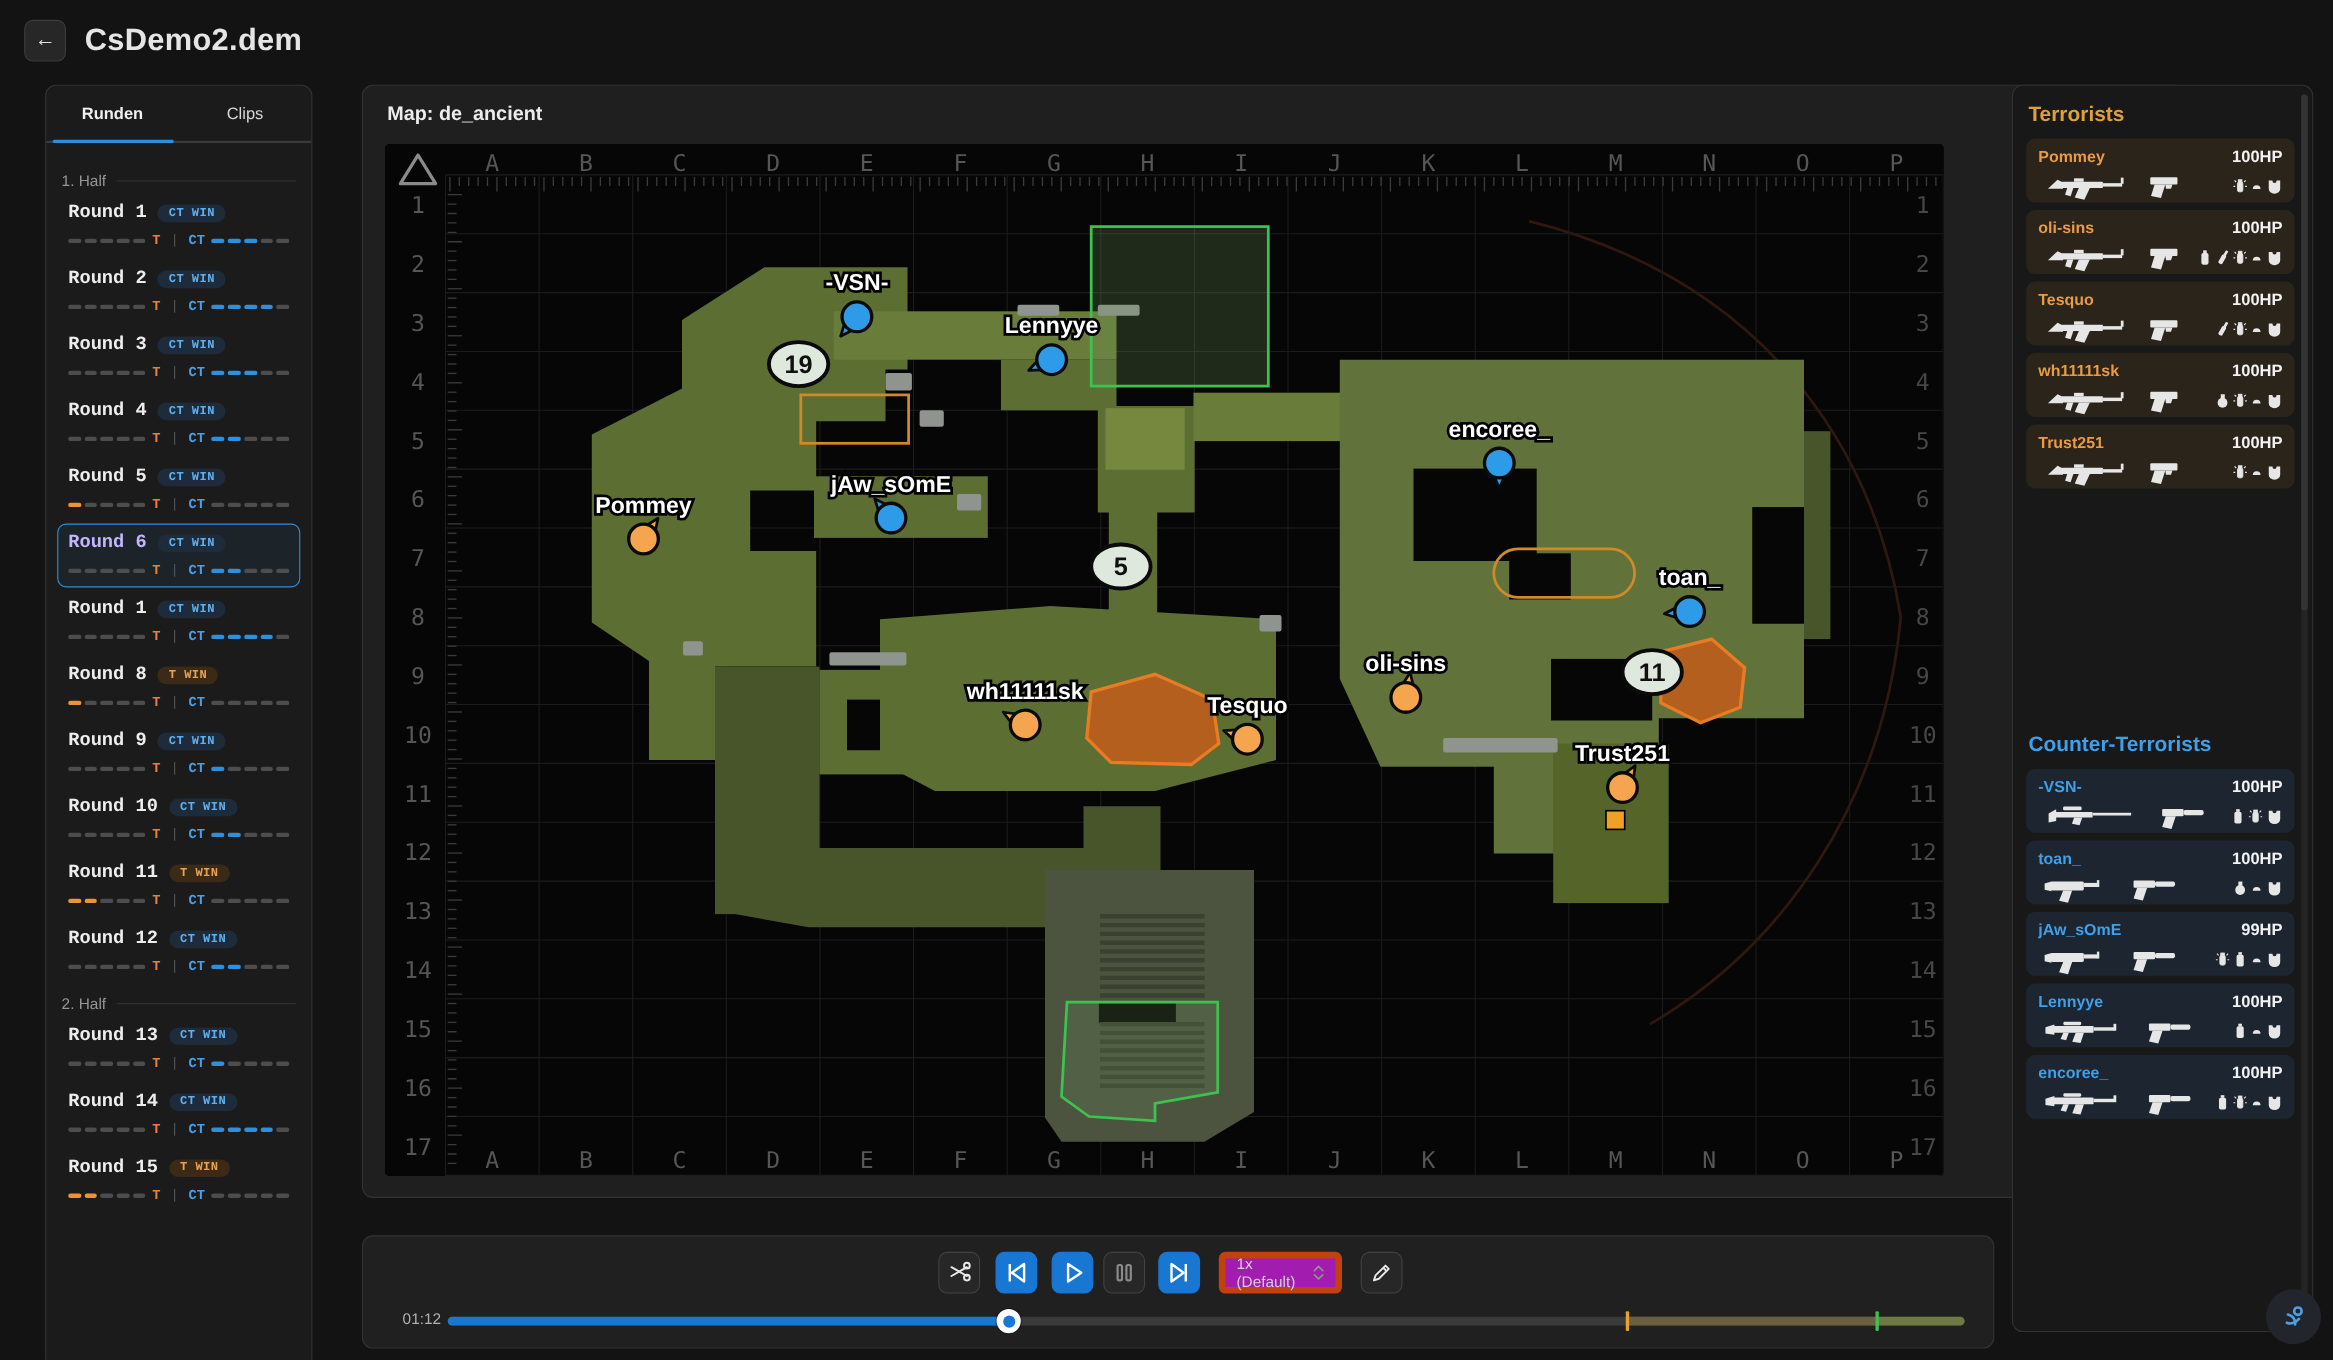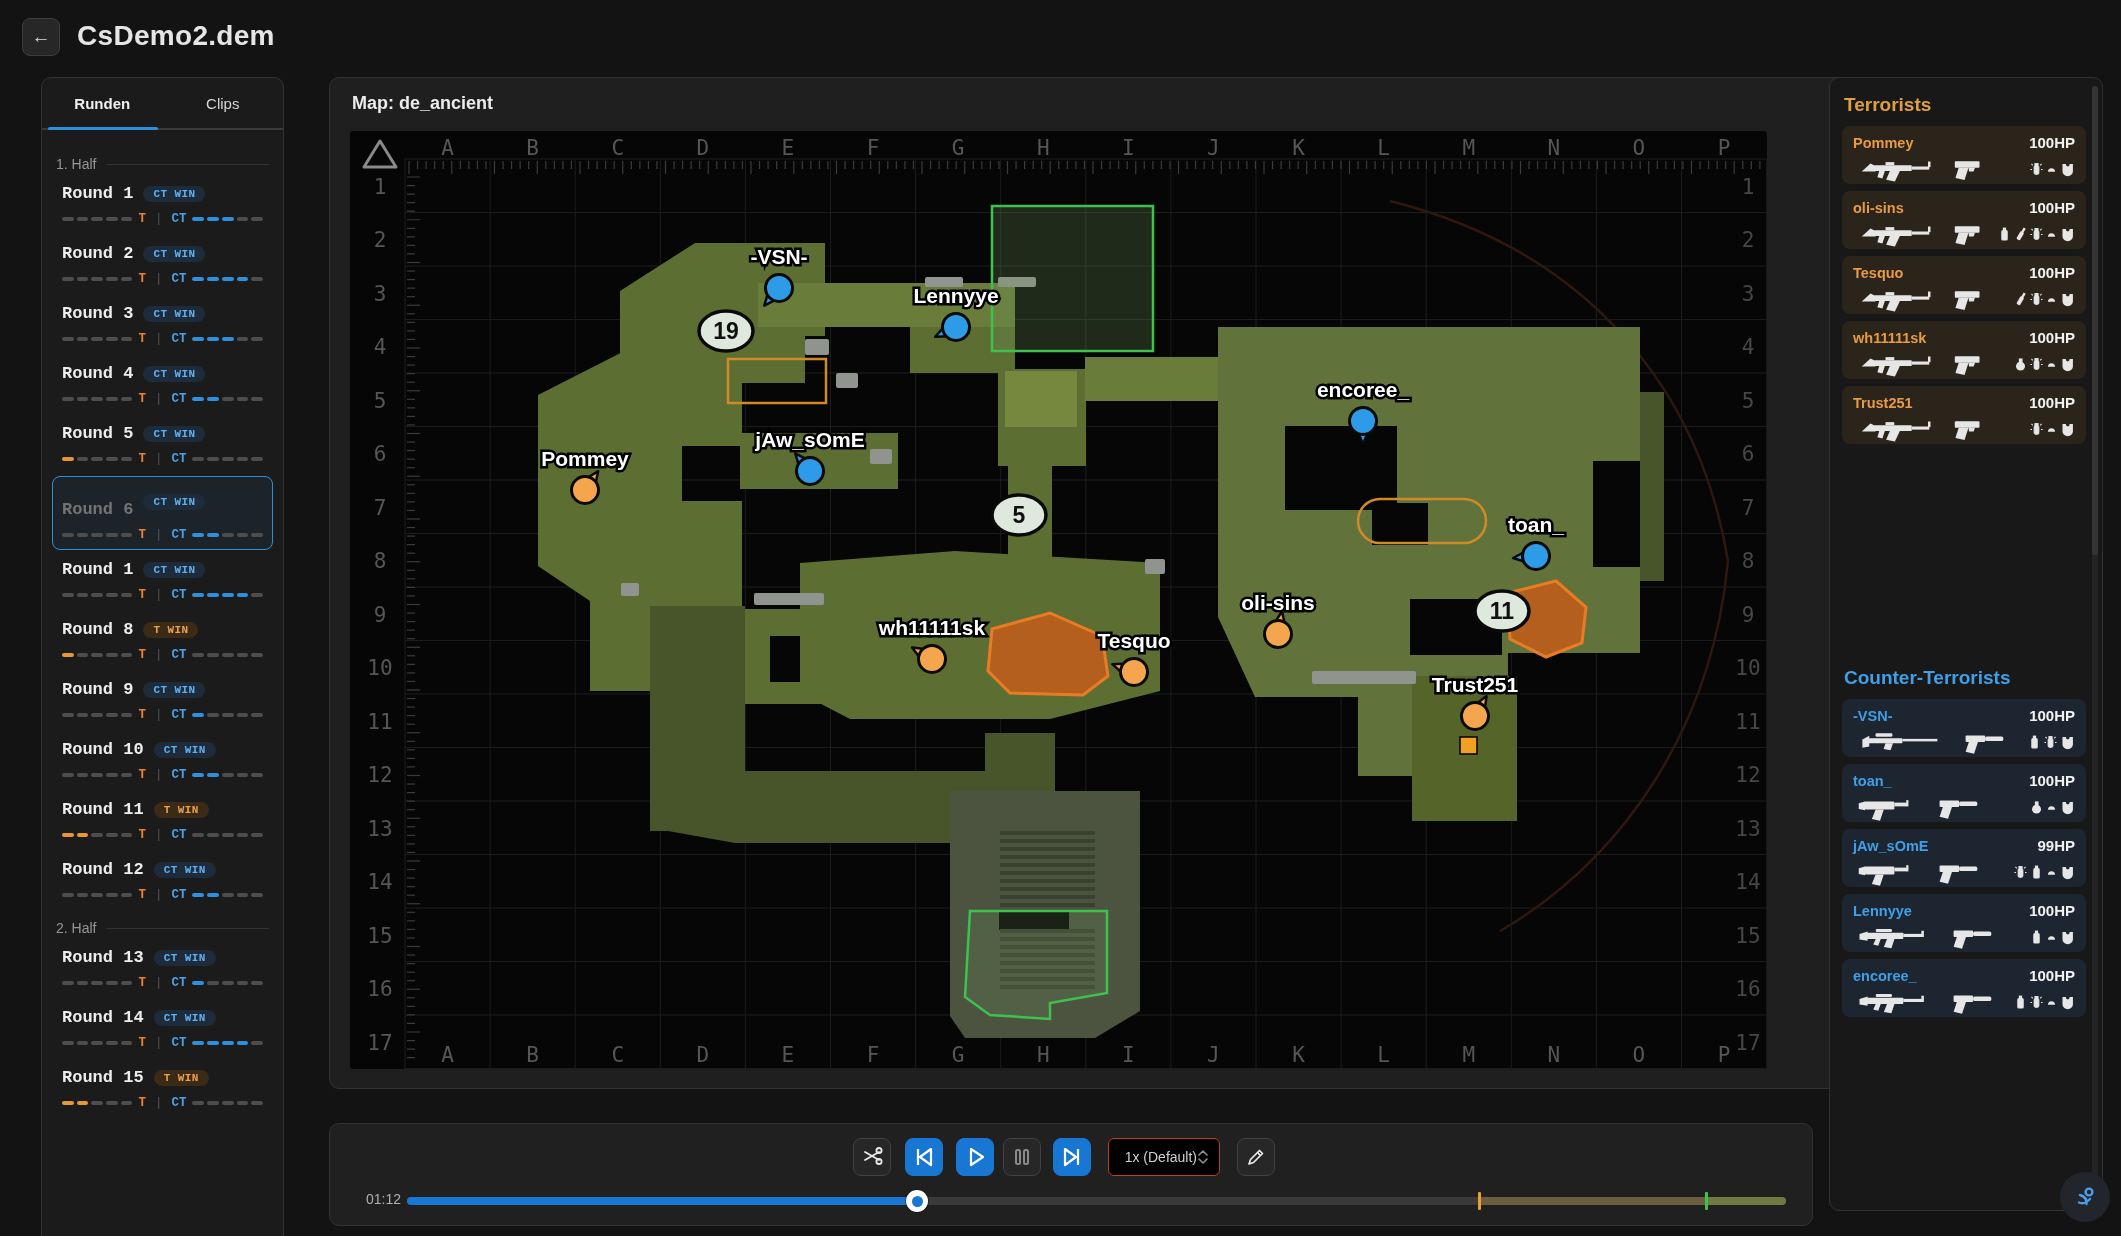--- a/index.html
+++ b/index.html
@@ -23,21 +23,21 @@
   .tab { flex:1; display:flex; align-items:center; justify-content:center; font-size:15px; color:#d6d6d6; cursor:pointer; }
   .tab-underline { position:absolute; top:50px; left:0; width:100%; height:2px; background:#3a3a3a; }
   .tab-underline .active-seg { position:absolute; left:6px; top:-1px; width:110px; height:3px; background:#2e8fdc; border-radius:2px; }
   #rounds-scroll { position:absolute; top:62px; left:0; right:0; bottom:0; padding:6px 10px; overflow:hidden; }
   .half-label { display:flex; align-items:center; gap:10px; color:#969696; font-size:14px; margin:10px 4px 4px; }
   .half-label .rule { flex:1; height:1px; background:#333; }
   .round-item { border:1.5px solid transparent; border-radius:8px; padding:7px 9px; margin:2px 0; cursor:pointer;font-family:Liberation Mono, monospace; }
   .round-item.selected { border-color:#2e8fdc; background:rgba(38,98,150,.13); }
   .round-head { display:flex; align-items:center; gap:10px; }
   .round-name { font-size:17px; font-weight:bold; color:#ededed; }
-  .round-item.selected .round-name { color:#737373;margin-top:16px; }
+  .round-item.selected .round-name { color:#c4b5fd; }
   .badge { font-size:11px; font-weight:bold; padding:2px 10px; border-radius:10px; letter-spacing:.4px; }
   .badge.ct { color:#5fb0f0; background:#1d2b3a; }
   .badge.t  { color:#eda14f; background:#3a2a16; }
   .dash-row { display:flex; align-items:center; gap:3px; margin-top:9px; }
   .dash { width:12px; height:3.5px; border-radius:2px; background:#4d4d4d; }
   .dash.on-t { background:#e8953a; }
   .dash.on-ct { background:#2e8fdc; }
   .dash-lbl { font-size:12.5px; margin:0 3px; font-weight:bold; }
   .dash-lbl.t { color:#e8813a; } .dash-lbl.sep { color:#555; font-weight:normal; } .dash-lbl.ct { color:#4aa0e8; }
 
@@ -65,22 +65,22 @@
   .pc-weapons { display:flex; align-items:center; gap:8px; flex:1; }
   .pc-equip { display:flex; align-items:center; gap:3px; }
   .panel-scroll { position:absolute; right:4px; top:8px; bottom:8px; width:6px; background:#242424; border-radius:3px; }
   .panel-scroll .thumb { position:absolute; top:0; width:6px; height:42%; background:#343434; border-radius:3px; }
 
   
   .ctl-btn { position:absolute; top:14px; width:38px; height:38px; border-radius:8px; display:flex; align-items:center;
     justify-content:center; cursor:pointer; }
   .ctl-dark { background:#272727; border:1px solid #424242; }
   .ctl-blue { background:#1877d2; border:1px solid #1877d2; }
-  #speed-select { position:absolute; left:778px; top:14px; width:112px; height:38px; background:#000000; border:1px solid #c2410c;
-    border-radius:6px; display:flex; align-items:center; justify-content:flex-end; padding:0 10px; cursor:pointer; }
+  #speed-select { position:absolute; left:778px; top:14px; width:112px; height:38px; background:#a21caf; border:6px solid #c2410c;
+    border-radius:6px; display:flex; align-items:center; justify-content:center; padding:0 10px; cursor:pointer; }
   #speed-select span { font-size:14px; color:#d0d0d0; }
   #time-label { position:absolute; left:36px; top:67px; font-size:14px; color:#b0b0b0; }
   #track { position:absolute; left:77px; top:73px; width:1379px; height:8px; background:#3a3a3a; border-radius:4px; }
   #track .seg { position:absolute; top:0; height:8px; }
   #track .prog { left:0; background:#1877d2; border-radius:4px 0 0 4px; }
   #track .brown { background:#6b5f3f; }
   #track .olive { background:#6f7a42; border-radius:0 4px 4px 0; }
   .tl-mark { position:absolute; top:-5px; width:3px; height:18px; border-radius:1px; }
   #thumb { position:absolute; top:-7px; width:22px; height:22px; background:#fff; border-radius:50%;
     display:flex; align-items:center; justify-content:center; cursor:pointer; box-shadow:0 0 0 1px #00000055; }

